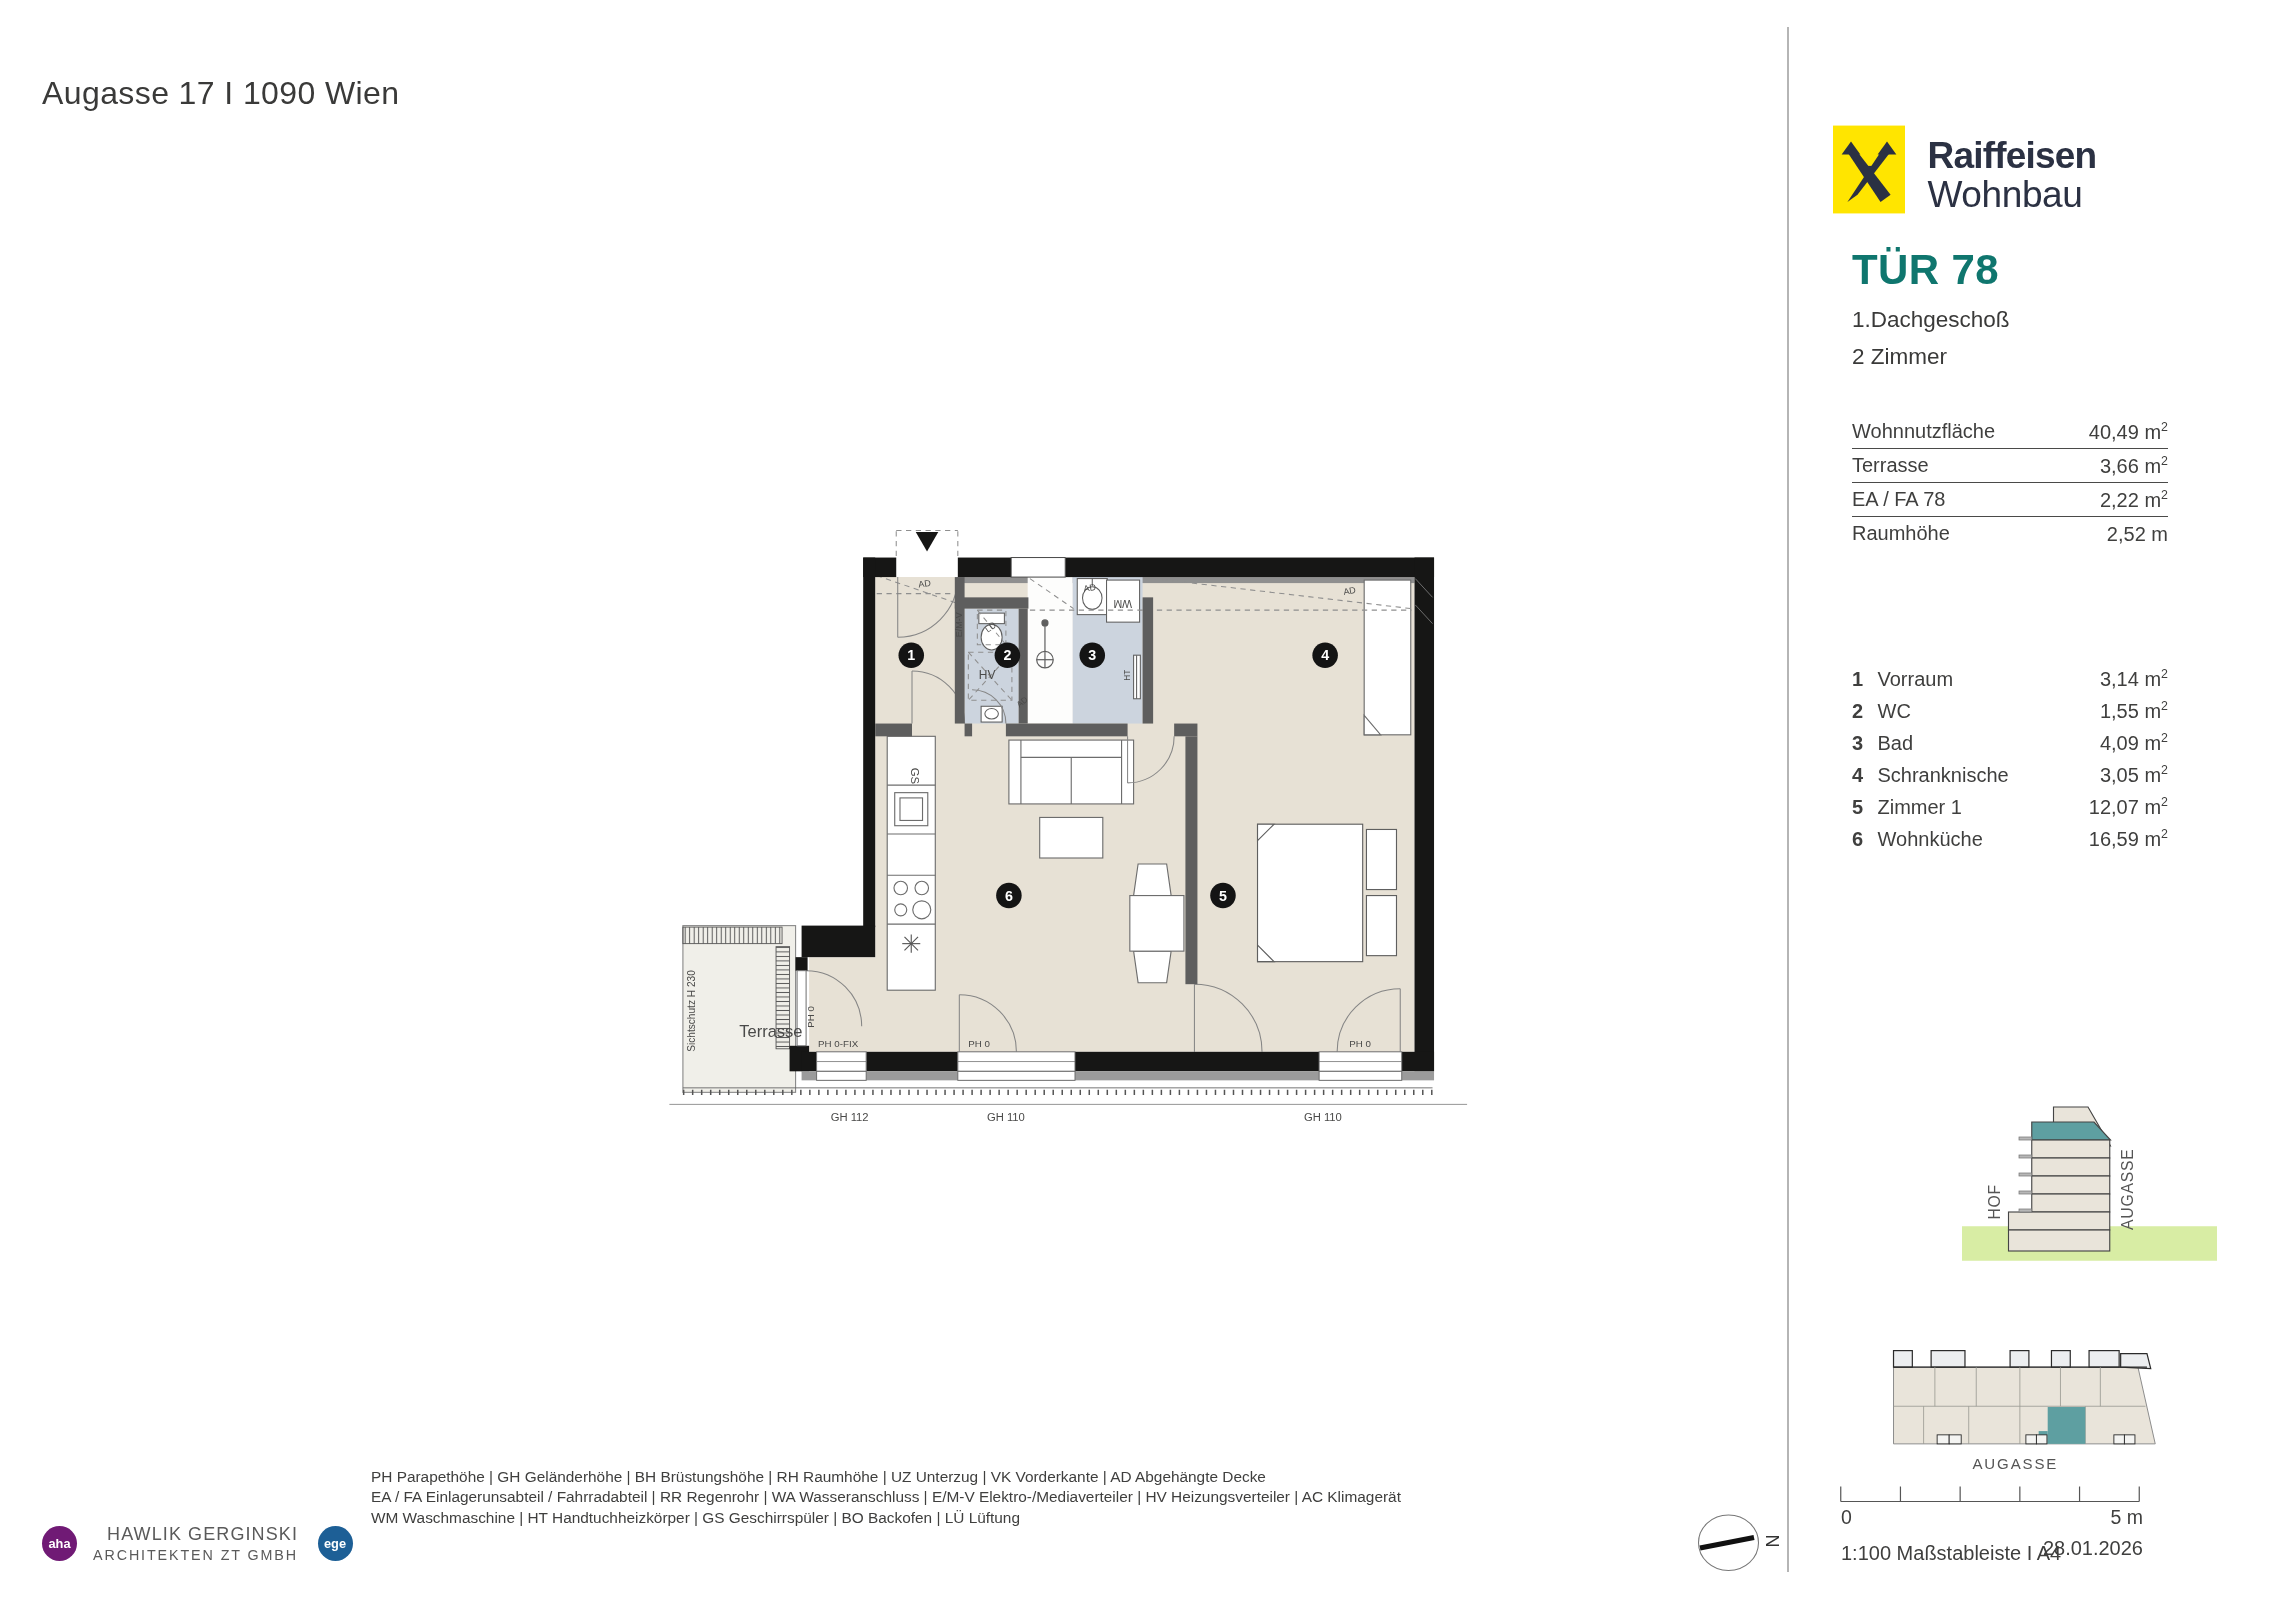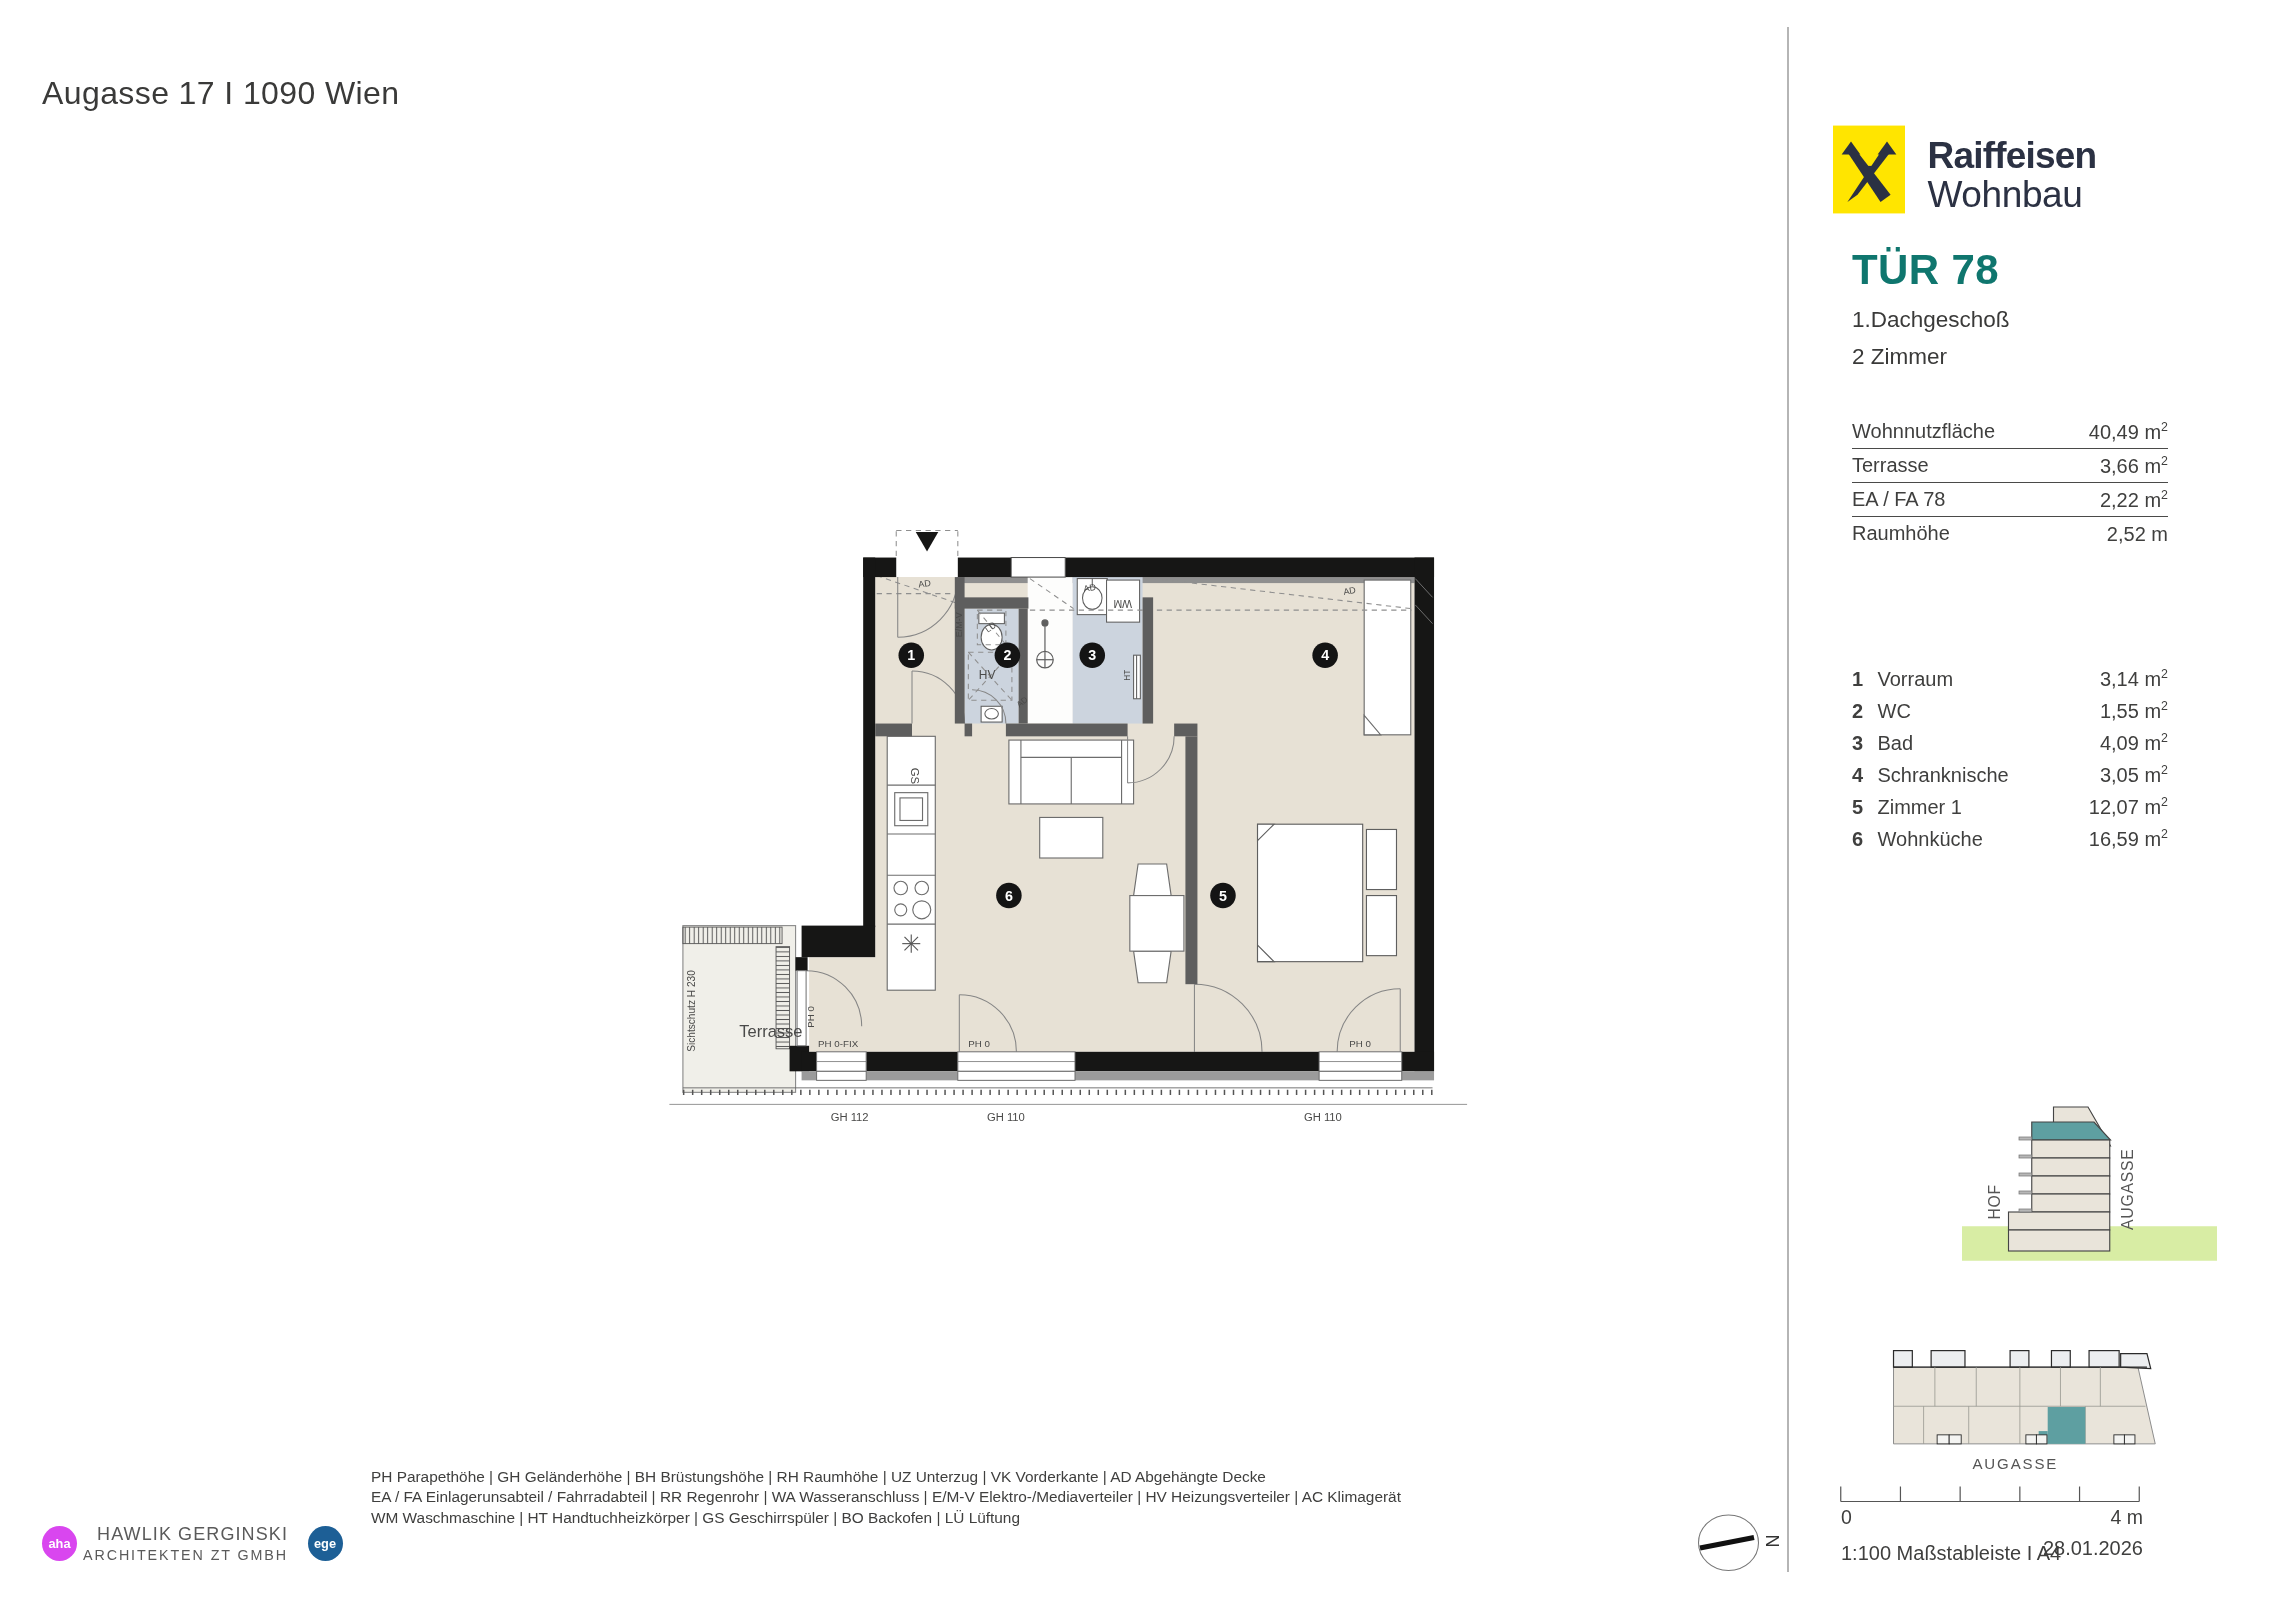--- a/index.html
+++ b/index.html
@@ -31,21 +31,21 @@
   .rooms{left:1852px;top:663px;width:316px;font-size:20px;}
   .rooms .row{display:flex;align-items:center;height:32px;}
   .rooms .num{font-weight:700;width:25.5px;}
   .rooms .lbl{flex:1;}
   
   .legend{left:363px;top:1467px;width:1322px;font-size:15.4px;line-height:20.4px;color:#3f3f3e;margin-left:8px;}
   
   .arch{left:42px;top:1524px;display:flex;align-items:center;}
   .badge{width:35px;height:35px;border-radius:50%;display:flex;align-items:center;justify-content:center;
          color:#fff;font-size:12.8px;font-weight:600;}
-  .badge.aha{background:#d946ef;margin-right:6px;}
+  .badge.aha{background:#701a75;margin-right:16px;}
   .badge.ege{background:#1d5f96;margin-left:19.5px;}
   .arch-names{color:#5a5a5a;}
   .arch-n1{font-size:18px;letter-spacing:1.1px;font-weight:500;text-align:right;}
   .arch-n2{font-size:14.3px;letter-spacing:1.9px;margin-top:1.5px;}
   
   .scale-note{left:1841px;top:1542px;font-size:20px;color:#3f3f3e;}
   .plan-date{left:1993px;top:1537px;width:150px;text-align:right;font-size:20px;color:#3f3f3e;}
   .scale-zero{left:1841px;top:1506px;font-size:19.5px;}
   .scale-max{left:2068px;top:1506px;width:75px;text-align:right;font-size:19.5px;}
   text{font-family:"Liberation Sans", sans-serif;}
@@ -425,21 +425,21 @@
   <g stroke="#555" stroke-width="1.6">
     <line x1="2" y1="2" x2="2" y2="22"></line>
     <line x1="81.6" y1="2" x2="81.6" y2="22"></line>
     <line x1="161.2" y1="2" x2="161.2" y2="22"></line>
     <line x1="240.8" y1="2" x2="240.8" y2="22"></line>
     <line x1="320.4" y1="2" x2="320.4" y2="22"></line>
     <line x1="400" y1="2" x2="400" y2="22"></line>
   </g>
 </svg>
 <div class="abs scale-zero">0</div>
-<div class="abs scale-max">4 m</div>
+<div class="abs scale-max">5 m</div>
 <div class="abs scale-note">1:100 Maßstableiste I A4</div>
 <div class="abs plan-date">28.01.2026</div>
 
 <svg class="abs" style="left:1694px;top:1509px;" width="90" height="69" viewBox="0 0 120 92">
   <ellipse cx="46" cy="45" rx="40" ry="37" fill="#ffffff" stroke="#777" stroke-width="1.4"></ellipse>
   <line x1="8" y1="52" x2="80" y2="38" stroke="#111" stroke-width="7"></line>
   <text transform="translate(96,34) rotate(90)" font-size="24" fill="#333">N</text>
 </svg>
 
 <div class="abs arch">

